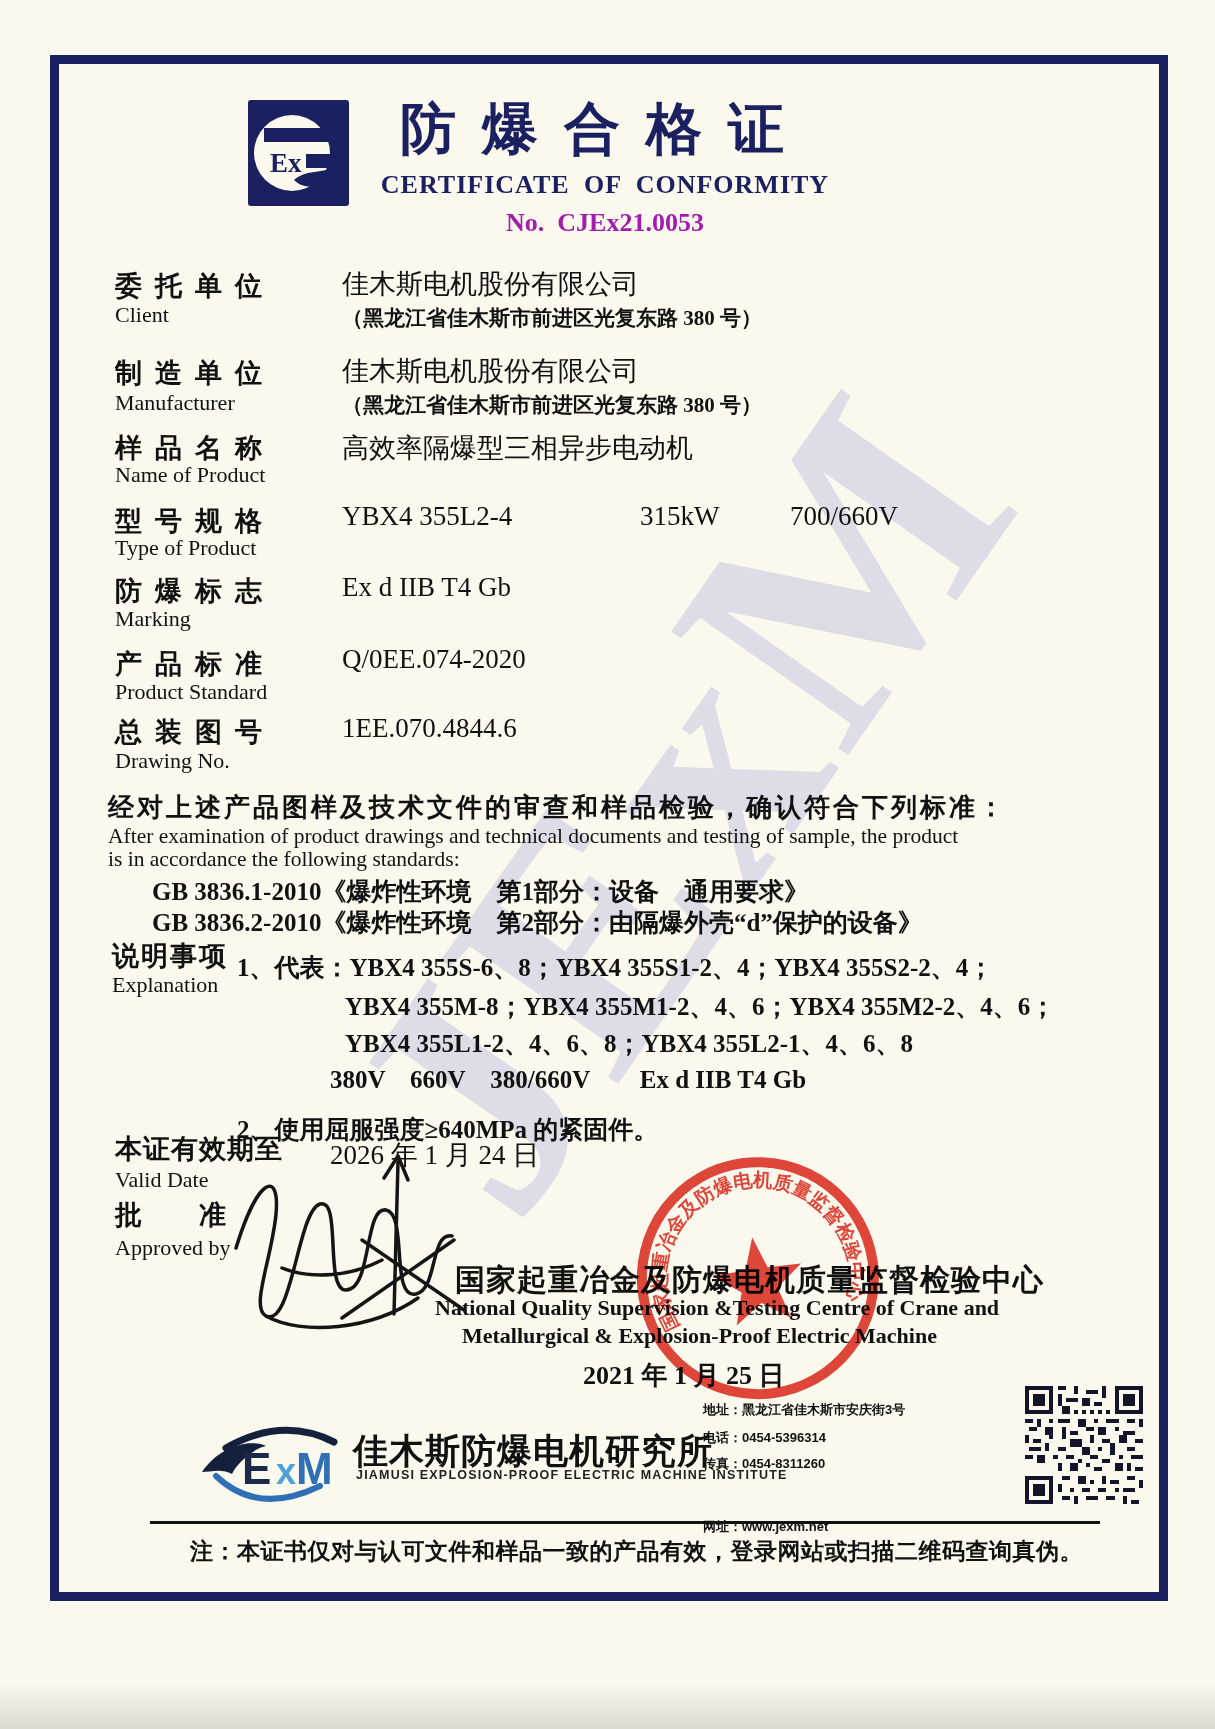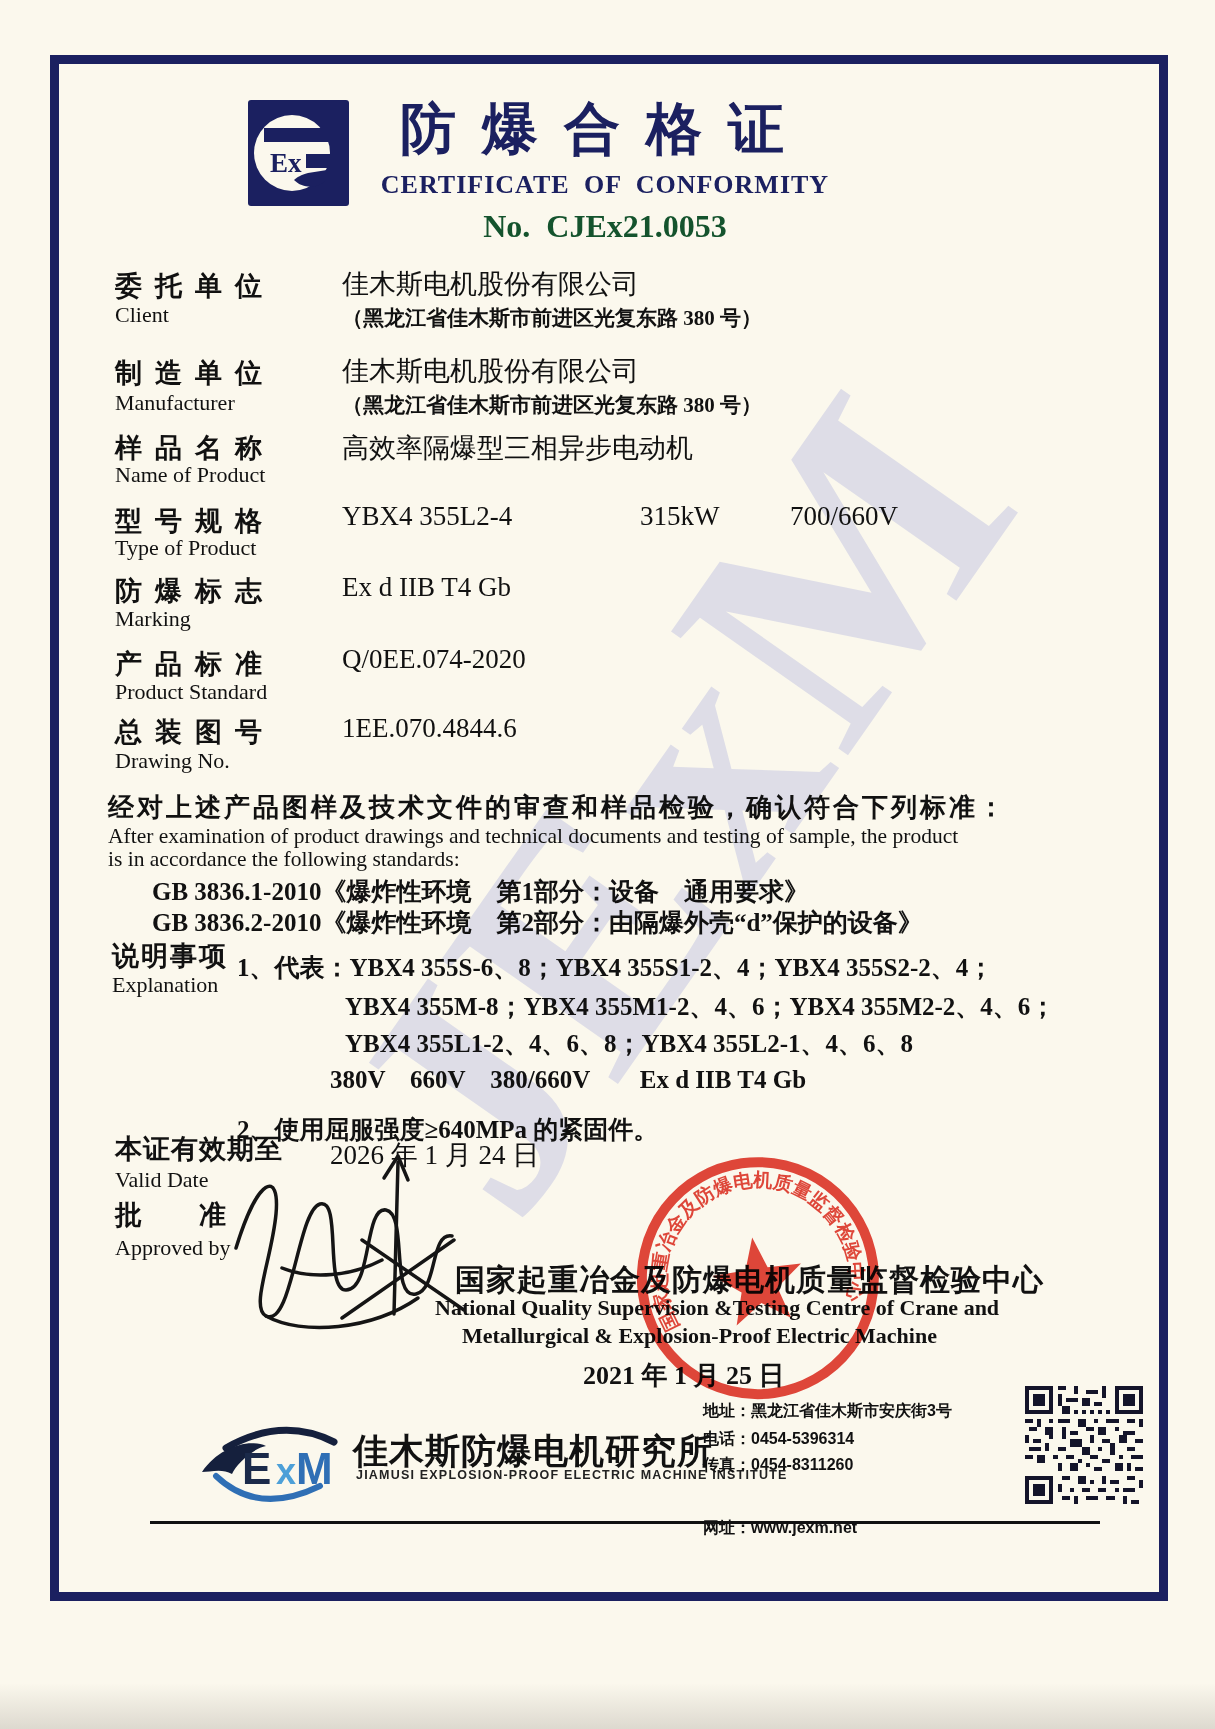--- a/index.html
+++ b/index.html
@@ -30,36 +30,36 @@
   .title-zh{
     left:390px;top:92px;width:430px;text-align:center;
     font-size:56px;font-weight:900;color:#1b2060;letter-spacing:26px;white-space:nowrap;
   }
   .title-en{
     left:340px;top:170px;width:530px;text-align:center;
     font-size:26px;font-weight:700;color:#1b2060;letter-spacing:1px;word-spacing:7px;white-space:nowrap;
   }
   .cert-no{
     left:340px;top:208px;width:530px;text-align:center;
-    font-size:32px;font-weight:700;color:#14532d;white-space:pre;
+    font-size:26px;font-weight:700;color:#a21caf;white-space:pre;
   }
   
   .zh-label{font-size:27px;color:#111;letter-spacing:13px;white-space:nowrap;font-weight:600;}
   .en-label{font-size:22px;color:#111;white-space:nowrap;}
   .val{font-size:27px;font-weight:400;white-space:nowrap;}
   .addr{font-size:21px;font-weight:600;white-space:nowrap;}
   .stmt-zh{font-size:26px;font-weight:700;letter-spacing:3px;white-space:nowrap;}
   .stmt-en{font-size:21.5px;white-space:nowrap;}
   .gb{font-size:25px;font-weight:700;white-space:nowrap;}
   .expl{font-size:25px;font-weight:700;white-space:nowrap;}
   .org-zh{font-size:30px;font-weight:700;white-space:nowrap;letter-spacing:1px;}
   .org-en{font-size:22px;font-weight:700;white-space:nowrap;}
   .issue-date{font-size:26px;font-weight:700;white-space:nowrap;}
   .hei{font-family:"Liberation Sans","DejaVu Sans",sans-serif;}
-  .contact{font-size:16px;font-weight:700;white-space:nowrap;}
+  .contact{font-size:13px;font-weight:700;white-space:nowrap;}
   .note{font-size:23px;font-weight:700;white-space:nowrap;letter-spacing:.5px;}
   .divider{position:absolute;left:150px;top:1521px;width:950px;height:3px;background:#111;}
   .stamp{
     position:absolute;left:630px;top:1150px;width:258px;height:258px;
     transform:rotate(-8deg);opacity:.9;mix-blend-mode:multiply;z-index:2;
   }
   .signature{position:absolute;left:222px;top:1148px;width:265px;height:210px;z-index:2;}
   .bottom-shadow{
     position:absolute;left:0;bottom:0;width:100%;height:46px;
     background:linear-gradient(#fbf8ed,#ddd9cf);z-index:0;
@@ -258,20 +258,21 @@
         <rect x="9" y="27" width="2" height="1"></rect>
           <rect x="12" y="27" width="1" height="2"></rect>
           <rect x="15" y="27" width="3" height="1"></rect>
           <rect x="20" y="27" width="2" height="1"></rect>
           <rect x="24" y="27" width="1" height="2"></rect>
           <rect x="26" y="28" width="2" height="1"></rect>
       </g>
     </svg>
 
     <div class="divider"></div>
+    <div class="abs hei note" style="left:190px;top:1536px;">注：本证书仅对与认可文件和样品一致的产品有效，登录网站或扫描二维码查询真伪。</div>
   </div>
 
   <svg class="signature" viewBox="0 0 265 210">
     <g stroke="#151515" stroke-width="3.5" fill="none" stroke-linecap="round" stroke-linejoin="round">
       <path d="M14 100 C36 28 58 22 54 66 C50 110 28 160 44 168 C70 180 76 62 98 56 C120 50 102 142 124 142 C150 142 142 58 164 62 C186 66 168 152 194 146 C216 141 208 84 230 88"></path>
       <path d="M44 168 C80 188 150 182 196 150"></path>
       <path d="M120 170 L232 92"></path>
       <path d="M140 92 L242 162"></path>
       <path d="M172 166 L176 14"></path>
       <path d="M162 30 L176 8 L186 32"></path>

